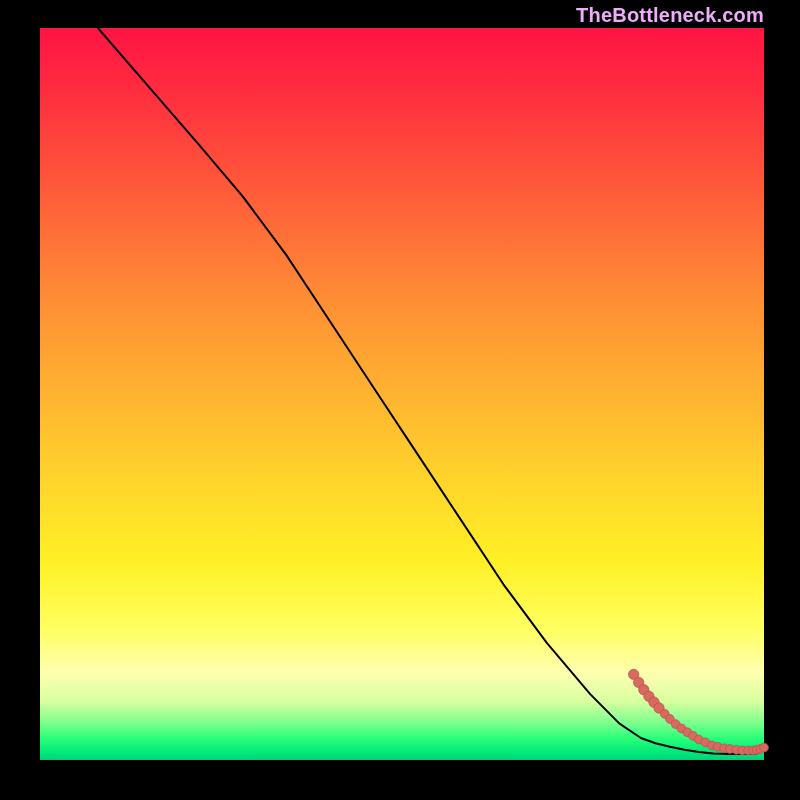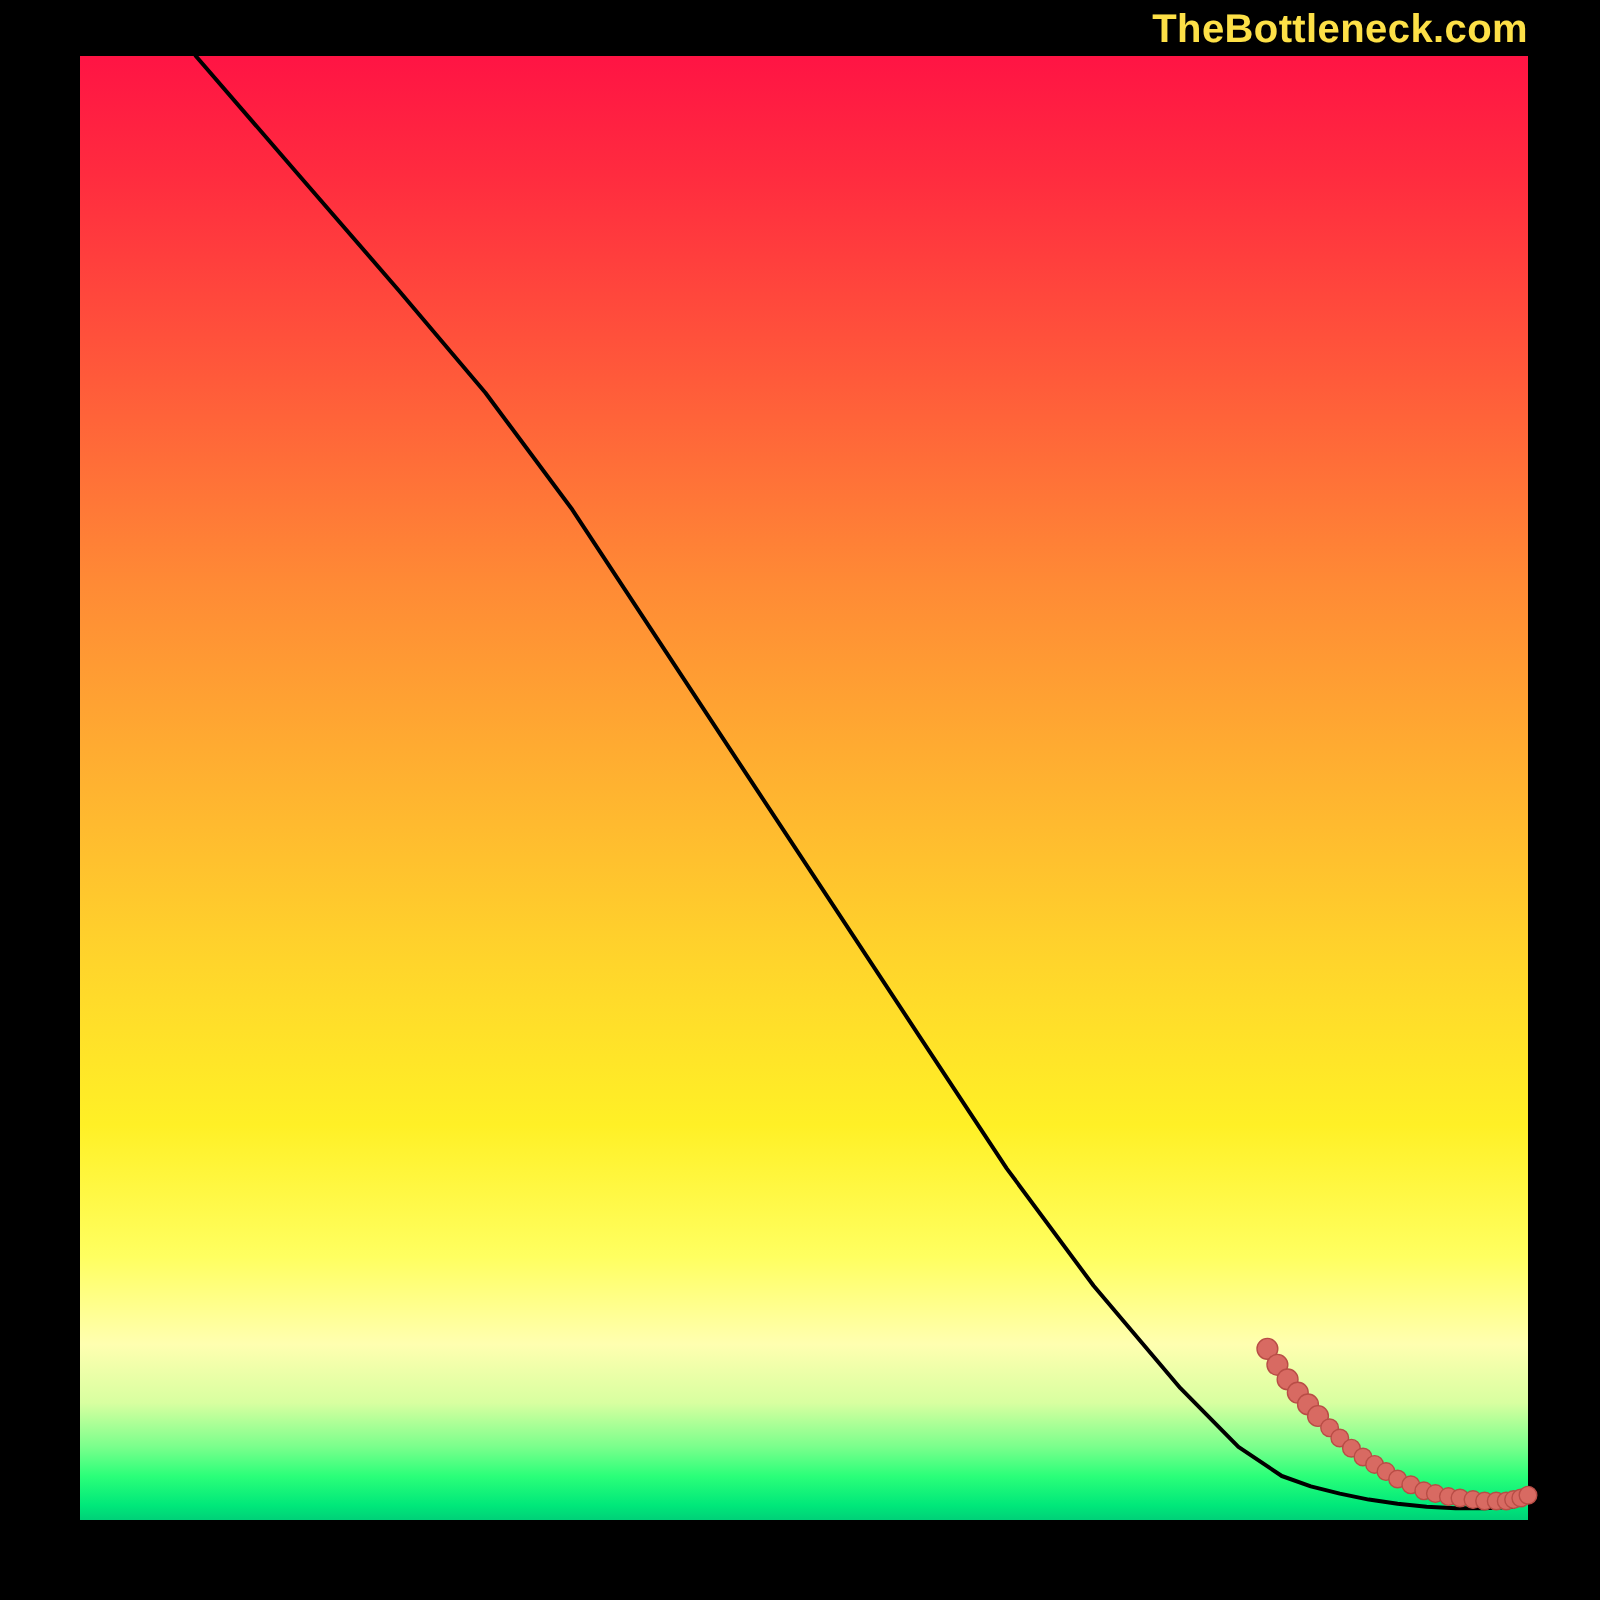--- a/index.html
+++ b/index.html
@@ -39,21 +39,21 @@
       #7aff8c 95%,
       #2bff79 97%,
       #00e87a 99%,
       #00d078 100%
     );
   }
   .attribution {
     position: absolute;
     top: 4px;
     right: 36px;
-    color: #fde047;
+    color: #f0abfc;
     font-size: 20px;
     font-weight: 600;
     letter-spacing: 0.2px;
     font-family: Arial, Helvetica, sans-serif;
   }
   svg.curve {
     position: absolute;
     left: 0;
     top: 0;
     width: 724px;

